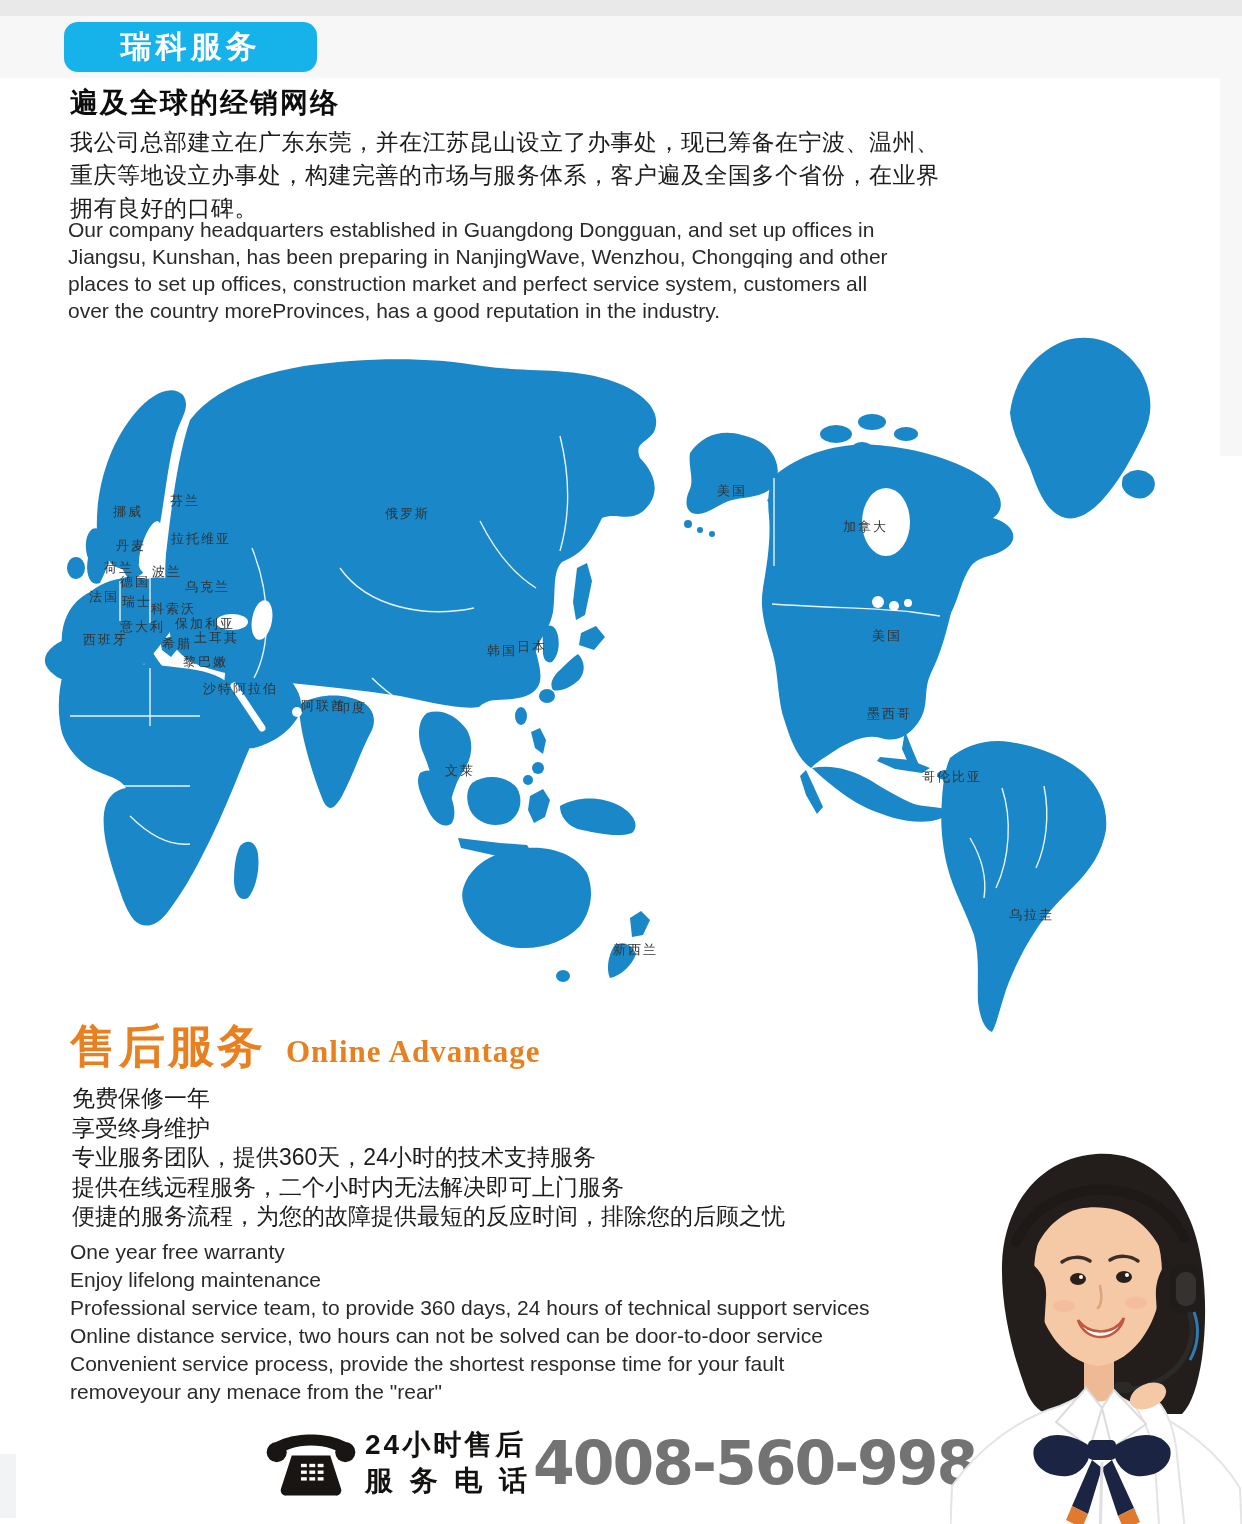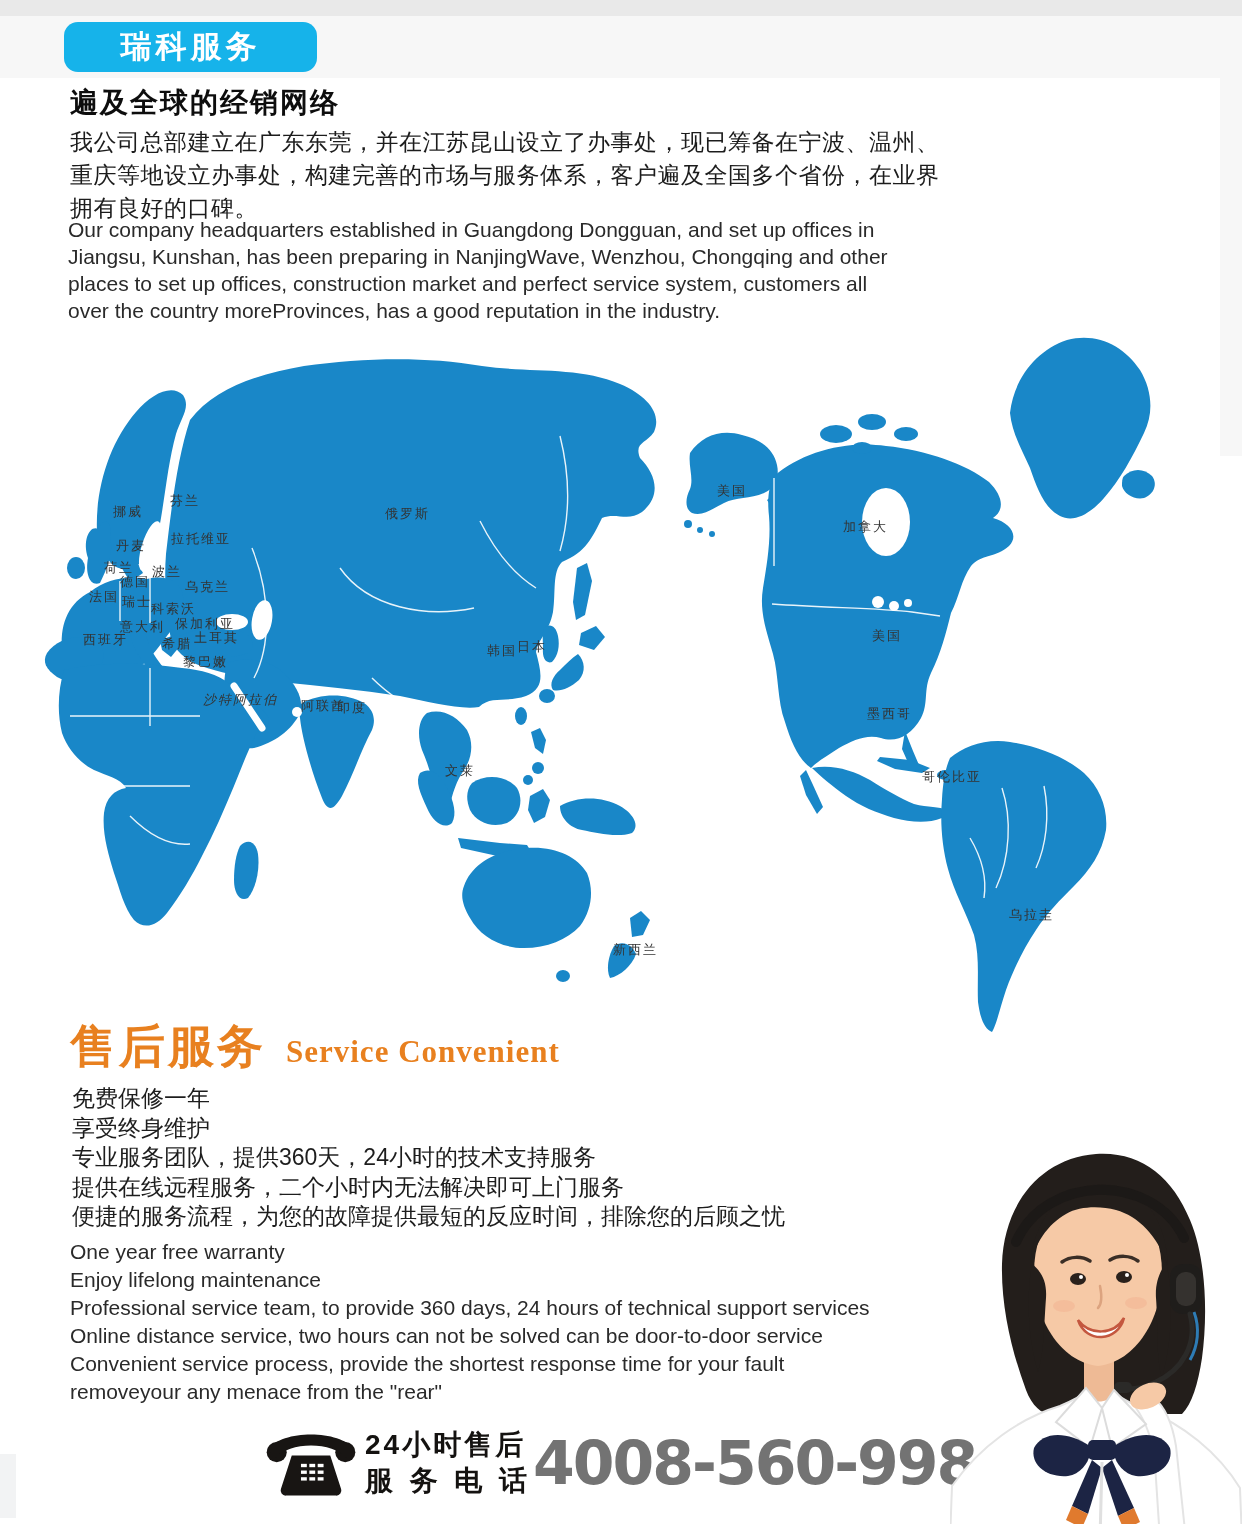--- a/index.html
+++ b/index.html
@@ -214,40 +214,40 @@
         <span class="map-label" style="left: 185px; top: 262px;">乌克兰</span>
         <span class="map-label" style="left: 89px; top: 272px;">法国</span>
         <span class="map-label" style="left: 122px; top: 277px;">瑞士</span>
         <span class="map-label" style="left: 151px; top: 284px;">科索沃</span>
         <span class="map-label" style="left: 120px; top: 302px;">意大利</span>
         <span class="map-label" style="left: 175px; top: 299px;">保加利亚</span>
         <span class="map-label" style="left: 83px; top: 315px;">西班牙</span>
         <span class="map-label" style="left: 162px; top: 319px;">希腊</span>
         <span class="map-label" style="left: 194px; top: 313px;">土耳其</span>
         <span class="map-label" style="left: 183px; top: 337px;">黎巴嫩</span>
-        <span class="map-label" style="left: 203px; top: 375px; font-style: italic;">沙特阿拉伯</span>
+        <span class="map-label" style="left: 203px; top: 364px;">沙特阿拉伯</span>
         <span class="map-label" style="left: 265px; top: 381px; padding-left: 36px;">阿联酋</span>
         <span class="map-label" style="left: 337px; top: 383px;">印度</span>
         <span class="map-label" style="left: 385px; top: 189px;">俄罗斯</span>
         <span class="map-label" style="left: 487px; top: 326px;">韩国</span>
         <span class="map-label" style="left: 517px; top: 322px;">日本</span>
         <span class="map-label" style="left: 445px; top: 446px;">文莱</span>
         <span class="map-label" style="left: 613px; top: 625px;">新西兰</span>
         <span class="map-label" style="left: 717px; top: 166px;">美国</span>
         <span class="map-label" style="left: 843px; top: 202px;">加拿大</span>
         <span class="map-label" style="left: 872px; top: 311px;">美国</span>
         <span class="map-label" style="left: 867px; top: 389px;">墨西哥</span>
         <span class="map-label" style="left: 922px; top: 452px;">哥伦比亚</span>
         <span class="map-label" style="left: 1009px; top: 590px;">乌拉圭</span>
       </div>
   </div>
 
   <div class="service-heading">
     <span class="cn">售后服务</span>
-    <span class="en">Service Convenient</span>
+    <span class="en">Online Advantage</span>
   </div>
 
   <div class="list-cn">
       <div>免费保修一年</div>
       <div>享受终身维护</div>
       <div>专业服务团队，提供360天，24小时的技术支持服务</div>
       <div>提供在线远程服务，二个小时内无法解决即可上门服务</div>
       <div>便捷的服务流程，为您的故障提供最短的反应时间，排除您的后顾之忧</div>
     </div>
 

